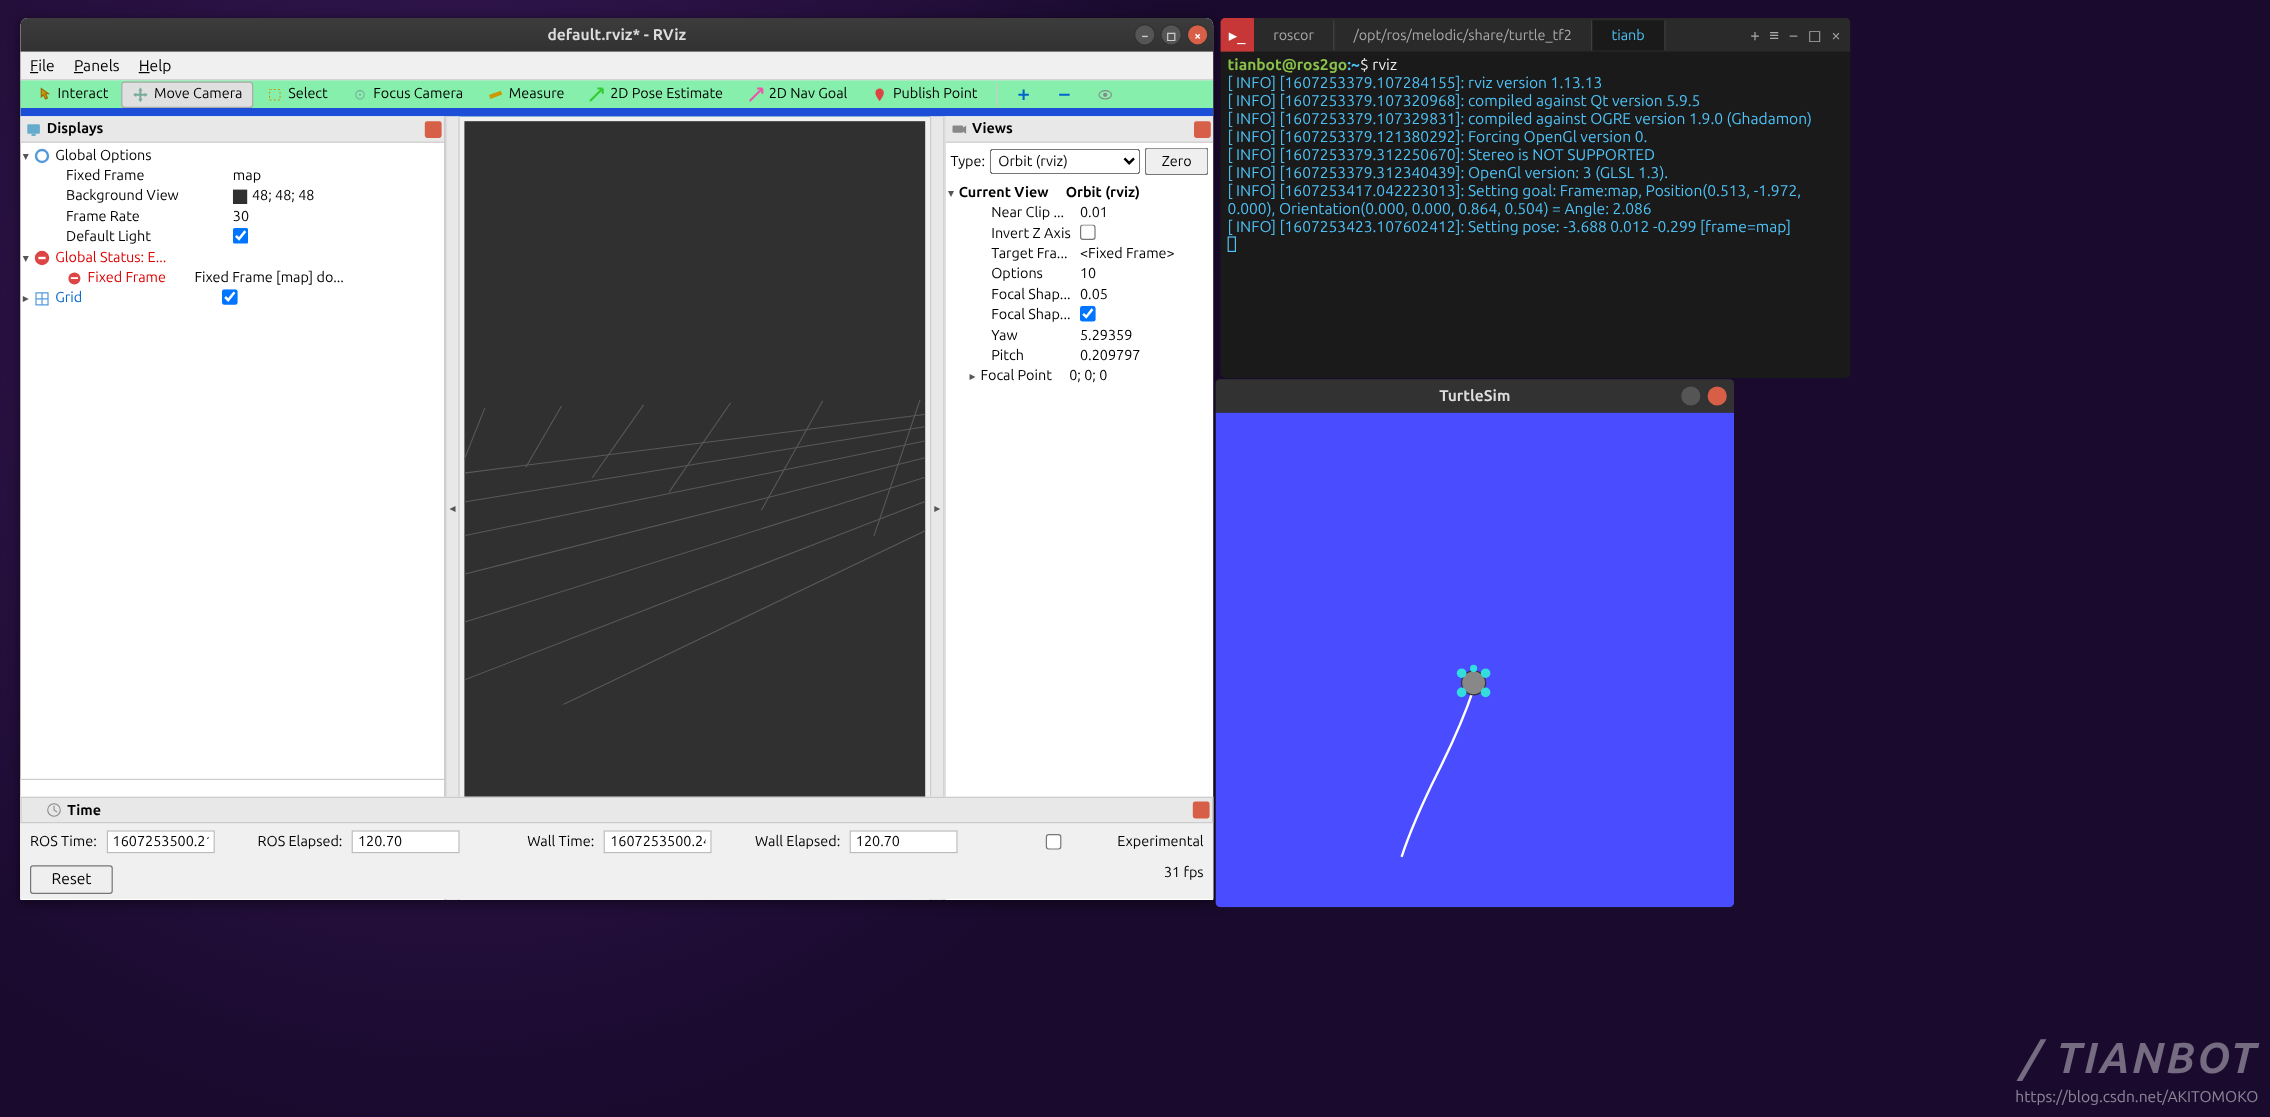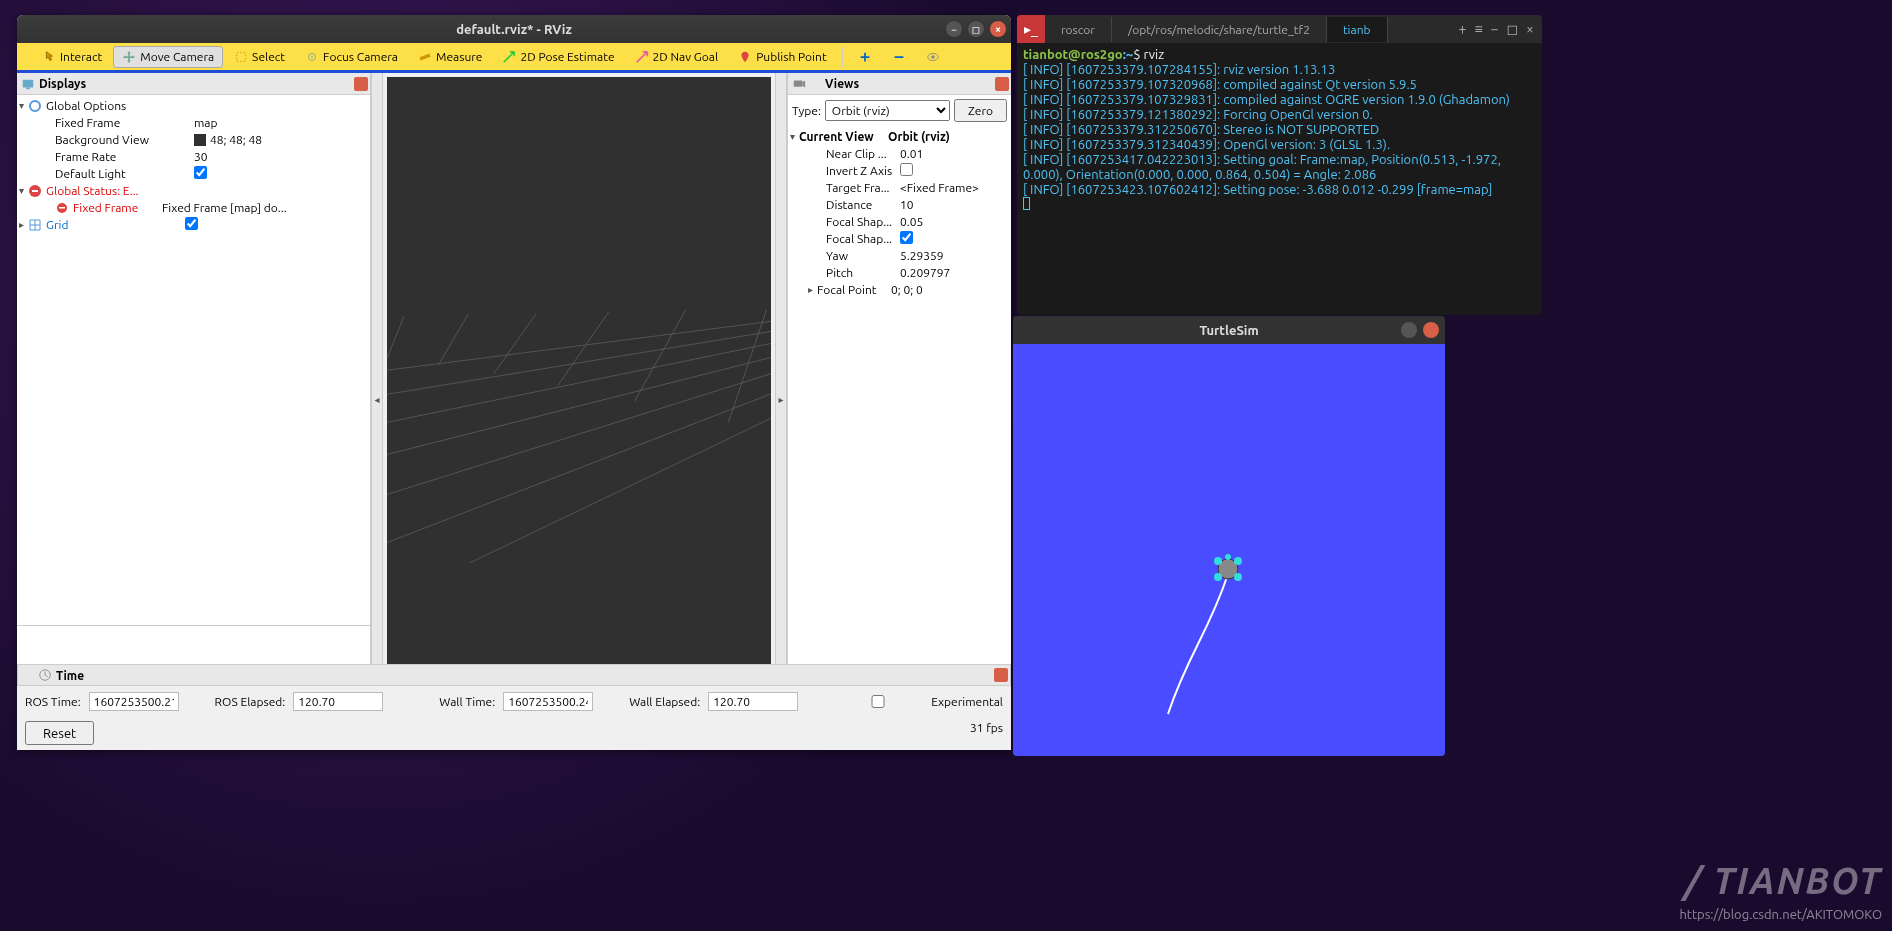--- a/index.html
+++ b/index.html
@@ -6,21 +6,21 @@
 body { width: 1892px; height: 931px; background: #1a0a2e; position: relative; overflow: hidden; }
 .bg-pattern { position: absolute; inset: 0; background: radial-gradient(circle at 20% 30%, #3a1a5a 0%, #1a0a2e 40%), radial-gradient(circle at 80% 70%, #2a1a4a 0%, #1a0a2e 50%); }
 .rviz-window { position: absolute; left: 17px; top: 15px; width: 994px; height: 735px; background: #f0f0f0; border-radius: 6px 6px 0 0; overflow: hidden; box-shadow: 0 2px 10px rgba(0,0,0,0.5); }
 .titlebar { height: 28px; background: linear-gradient(#3c3c3c, #323232); display: flex; align-items: center; justify-content: center; position: relative; color: #ddd; font-size: 13px; font-weight: bold; }
 .titlebar-buttons { position: absolute; right: 4px; display: flex; gap: 4px; }
 .tb-btn { width: 18px; height: 18px; border-radius: 9px; background: #555; border: 1px solid #333; display: flex; align-items: center; justify-content: center; font-size: 10px; color: #ccc; }
 .tb-close { background: #d85f47; color: #fff; }
 .menubar { height: 24px; background: #f0f0f0; display: flex; align-items: center; padding: 0 8px; gap: 16px; font-size: 13px; border-bottom: 1px solid #ccc; }
 .menubar span { cursor: pointer; }
 .menubar span::first-letter { text-decoration: underline; }
-.toolbar { height: 30px; background: #fde047; display: flex; align-items: center; padding: 2px 16px; gap: 2px; border-bottom: 3px solid #1d4ed8; }
+.toolbar { height: 30px; background: #86efac; display: flex; align-items: center; padding: 2px 4px; gap: 2px; border-bottom: 7px solid #1d4ed8; }
 .tool-btn { display: flex; align-items: center; gap: 4px; padding: 3px 8px; font-size: 12px; border: 1px solid transparent; border-radius: 3px; cursor: pointer; }
 .tool-btn.active { background: #e0e0e0; border: 1px solid #aaa; }
 .tool-icon { width: 14px; height: 14px; display: inline-block; }
 .main-area { display: flex; height: calc(100% - 82px); }
 .displays-panel { width: 354px; background: #fff; display: flex; flex-direction: column; border-right: 1px solid #ccc; }
 .panel-header { height: 22px; background: #e8e8e8; display: flex; align-items: center; padding: 0 4px; font-size: 12px; font-weight: bold; border-bottom: 1px solid #ccc; position: relative; }
 .panel-header .close-panel { position: absolute; right: 2px; width: 14px; height: 14px; background: #d85f47; border-radius: 2px; }
 .tree { flex: 1; overflow: auto; font-size: 12px; padding: 2px; }
 .tree-row { display: flex; align-items: center; height: 17px; gap: 4px; }
 .tree-indent { width: 14px; display: inline-block; text-align: center; }
@@ -75,20 +75,25 @@
 
 <div class="rviz-window">
   <div class="titlebar">
     <span>default.rviz* - RViz</span>
     <div class="titlebar-buttons">
       <div class="tb-btn">−</div>
       <div class="tb-btn">◻</div>
       <div class="tb-btn tb-close">×</div>
     </div>
   </div>
+  <div class="menubar">
+    <span>File</span>
+    <span>Panels</span>
+    <span>Help</span>
+  </div>
   <div class="toolbar">
     <div class="tool-btn">
         <svg class="tool-icon" viewBox="0 0 16 16">
           <path d="M5 2v8l2-2 2 4 2-1-2-4h3z" fill="#c90" stroke="#960"></path>
         </svg>
         <span>Interact</span>
       </div>
     <div class="tool-btn active">
         <svg class="tool-icon" viewBox="0 0 16 16">
           <path d="M8 1l2 3h-1v3h3v-1l3 2-3 2v-1h-3v3h1l-2 3-2-3h1v-3h-3v1l-3-2 3-2v1h3v-3h-1z" fill="#7a9"></path>
@@ -253,21 +258,21 @@
     </div>
 
     <div class="collapse-btn">▸</div>
 
     <div class="views-panel">
       <div class="panel-header">
         <svg width="14" height="14" viewBox="0 0 16 16">
             <rect x="2" y="4" width="10" height="7" fill="#888" rx="1"></rect>
             <path d="M12 6l3-2v8l-3-2z" fill="#888"></path>
           </svg>
-        <span style="margin-left:19px">Views</span>
+        <span style="margin-left:4px">Views</span>
         <div class="close-panel"></div>
       </div>
       <div class="type-row">
         <label>Type:</label>
         <select><option>Orbit (rviz)</option></select>
         <button>Zero</button>
       </div>
       <div class="tree" style="font-size:12px">
         <div class="tree-row">
             <span class="tree-expand">▾</span>
@@ -288,21 +293,21 @@
           </div>
         <div class="tree-row">
             <span class="tree-indent"></span>
             <span class="tree-indent"></span>
             <span class="tree-label" style="flex:0 0 70px">Target Fra...</span>
             <span class="tree-value">&lt;Fixed Frame&gt;</span>
           </div>
         <div class="tree-row">
             <span class="tree-indent"></span>
             <span class="tree-indent"></span>
-            <span class="tree-label" style="flex:0 0 70px">Distance</span>
+            <span class="tree-label" style="flex:0 0 70px">Options</span>
             <span class="tree-value">10</span>
           </div>
         <div class="tree-row">
             <span class="tree-indent"></span>
             <span class="tree-indent"></span>
             <span class="tree-label" style="flex:0 0 70px">Focal Shap...</span>
             <span class="tree-value">0.05</span>
           </div>
         <div class="tree-row">
             <span class="tree-indent"></span>

